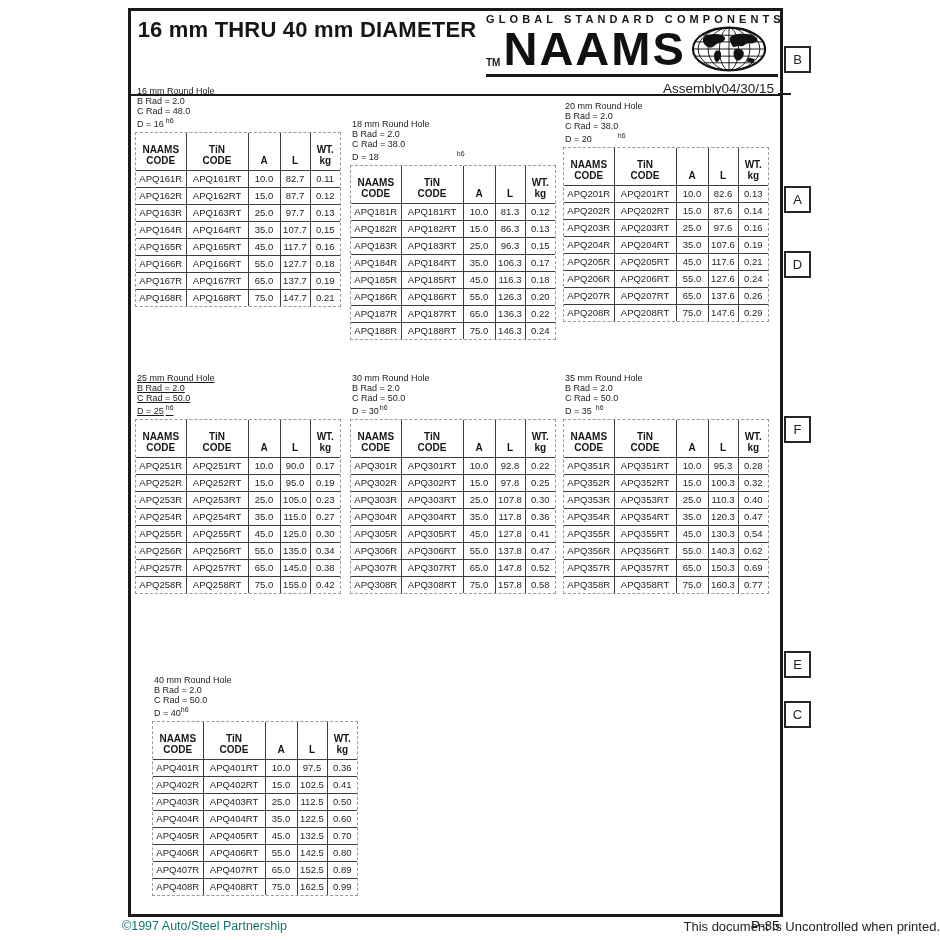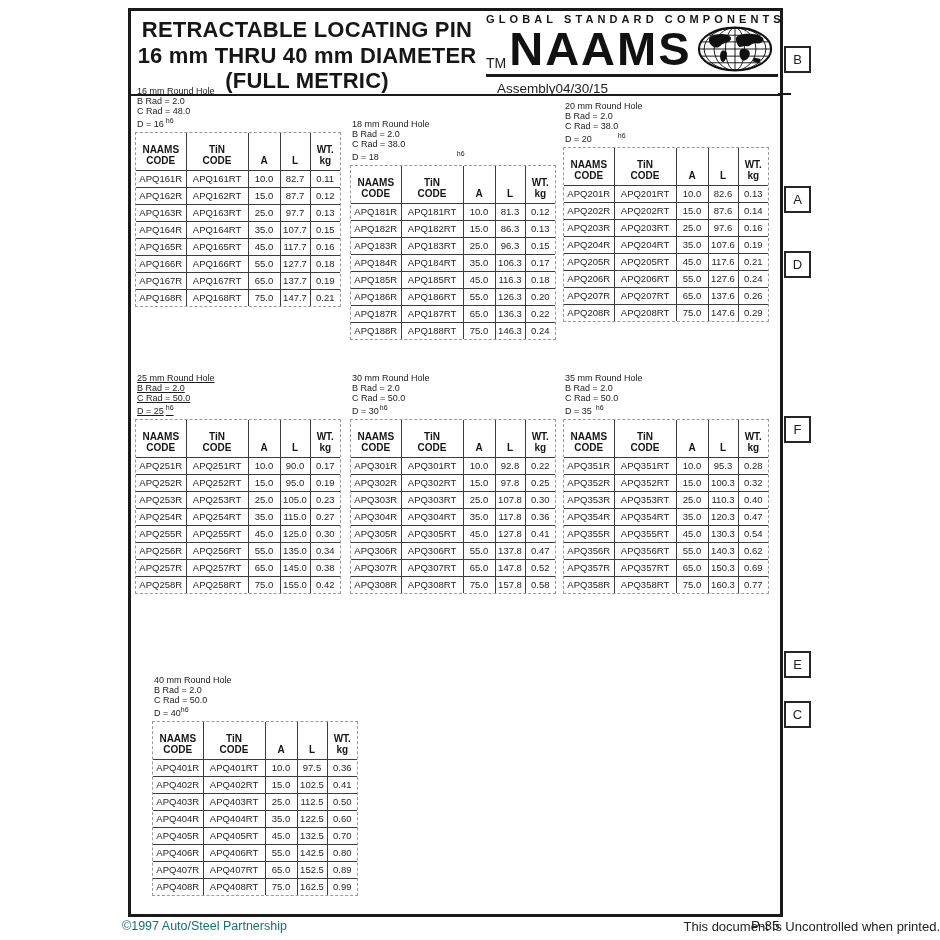--- a/index.html
+++ b/index.html
@@ -7,25 +7,25 @@
   .page { position:relative; width:940px; height:940px; background:#fff; overflow:hidden; }
 
   .frame { position:absolute; left:128px; top:8px; width:655px; height:909px; border:3px solid #1a1a1a; background:#fff; }
 
   
   .header { position:absolute; left:0; top:0; width:100%; height:85px; border-bottom:2px solid #1a1a1a; }
   .title-block { position:absolute; left:0; top:6px; width:352px; text-align:center; font-weight:bold; font-size:22px; line-height:25.5px; letter-spacing:.2px; color:#161616; }
   .logo-block { position:absolute; left:355px; top:2px; width:292px; }
   .tagline { font-weight:bold; font-size:11px; letter-spacing:4.1px; white-space:nowrap; color:#161616; }
   .brandrow { display:flex; align-items:center; height:47px; margin-top:0px; }
-  .tm { font-size:14px; font-weight:normal; margin:28px 3px 0 0; }
+  .tm { font-size:10px; font-weight:bold; margin:28px 3px 0 0; }
   .brandname { font-size:47px; font-weight:bold; letter-spacing:2px; line-height:44px; color:#111; }
   .globe { margin-left:5px; display:inline-block; line-height:0; }
   .logo-rule { height:2.5px; background:#1a1a1a; margin-top:2px; }
-  .assembly-row { display:flex; justify-content:flex-start; font-size:13.5px; padding:4px 4px 0 11px; color:#222; }
+  .assembly-row { display:flex; justify-content:flex-end; font-size:13.5px; padding:4px 4px 0 11px; color:#222; }
 
   
   .tunit { position:absolute; }
   #t0 { left:4px;   top:75px; }
   #t1 { left:219px; top:90px;margin-top:18px; }
   #t2 { left:432px; top:90px; }
   #t3 { left:4px;   top:362px;text-decoration:underline; }
   #t4 { left:219px; top:362px; }
   #t5 { left:432px; top:362px; }
   #t6 { left:21px;  top:664px; }
@@ -51,23 +51,21 @@
   .footer-page  { position:absolute; left:751px; top:918px; font-size:13.5px; color:#222; }
 </style>
 </head>
 <body>
 
 <div class="page">
   <div class="frame">
 
     <div class="header">
       <div class="title-block">
-        <div>RETRACTABLE LOCATING PIN</div>
         <div>16 mm THRU 40 mm DIAMETER</div>
-        <div>(FULL METRIC)</div>
       </div>
       <div class="logo-block">
         <div class="tagline">GLOBAL STANDARD COMPONENTS</div>
         <div class="brandrow">
           <span class="tm">TM</span>
           <span class="brandname">NAAMS</span>
           <span class="globe">
             <svg width="76" height="46" viewBox="0 0 80 48" xmlns="http://www.w3.org/2000/svg">
               <ellipse cx="40" cy="24" rx="38" ry="22.5" fill="#ffffff" stroke="#111" stroke-width="2.2"></ellipse>
               <line x1="2.5" y1="24" x2="77.5" y2="24" stroke="#111" stroke-width="1"></line>

